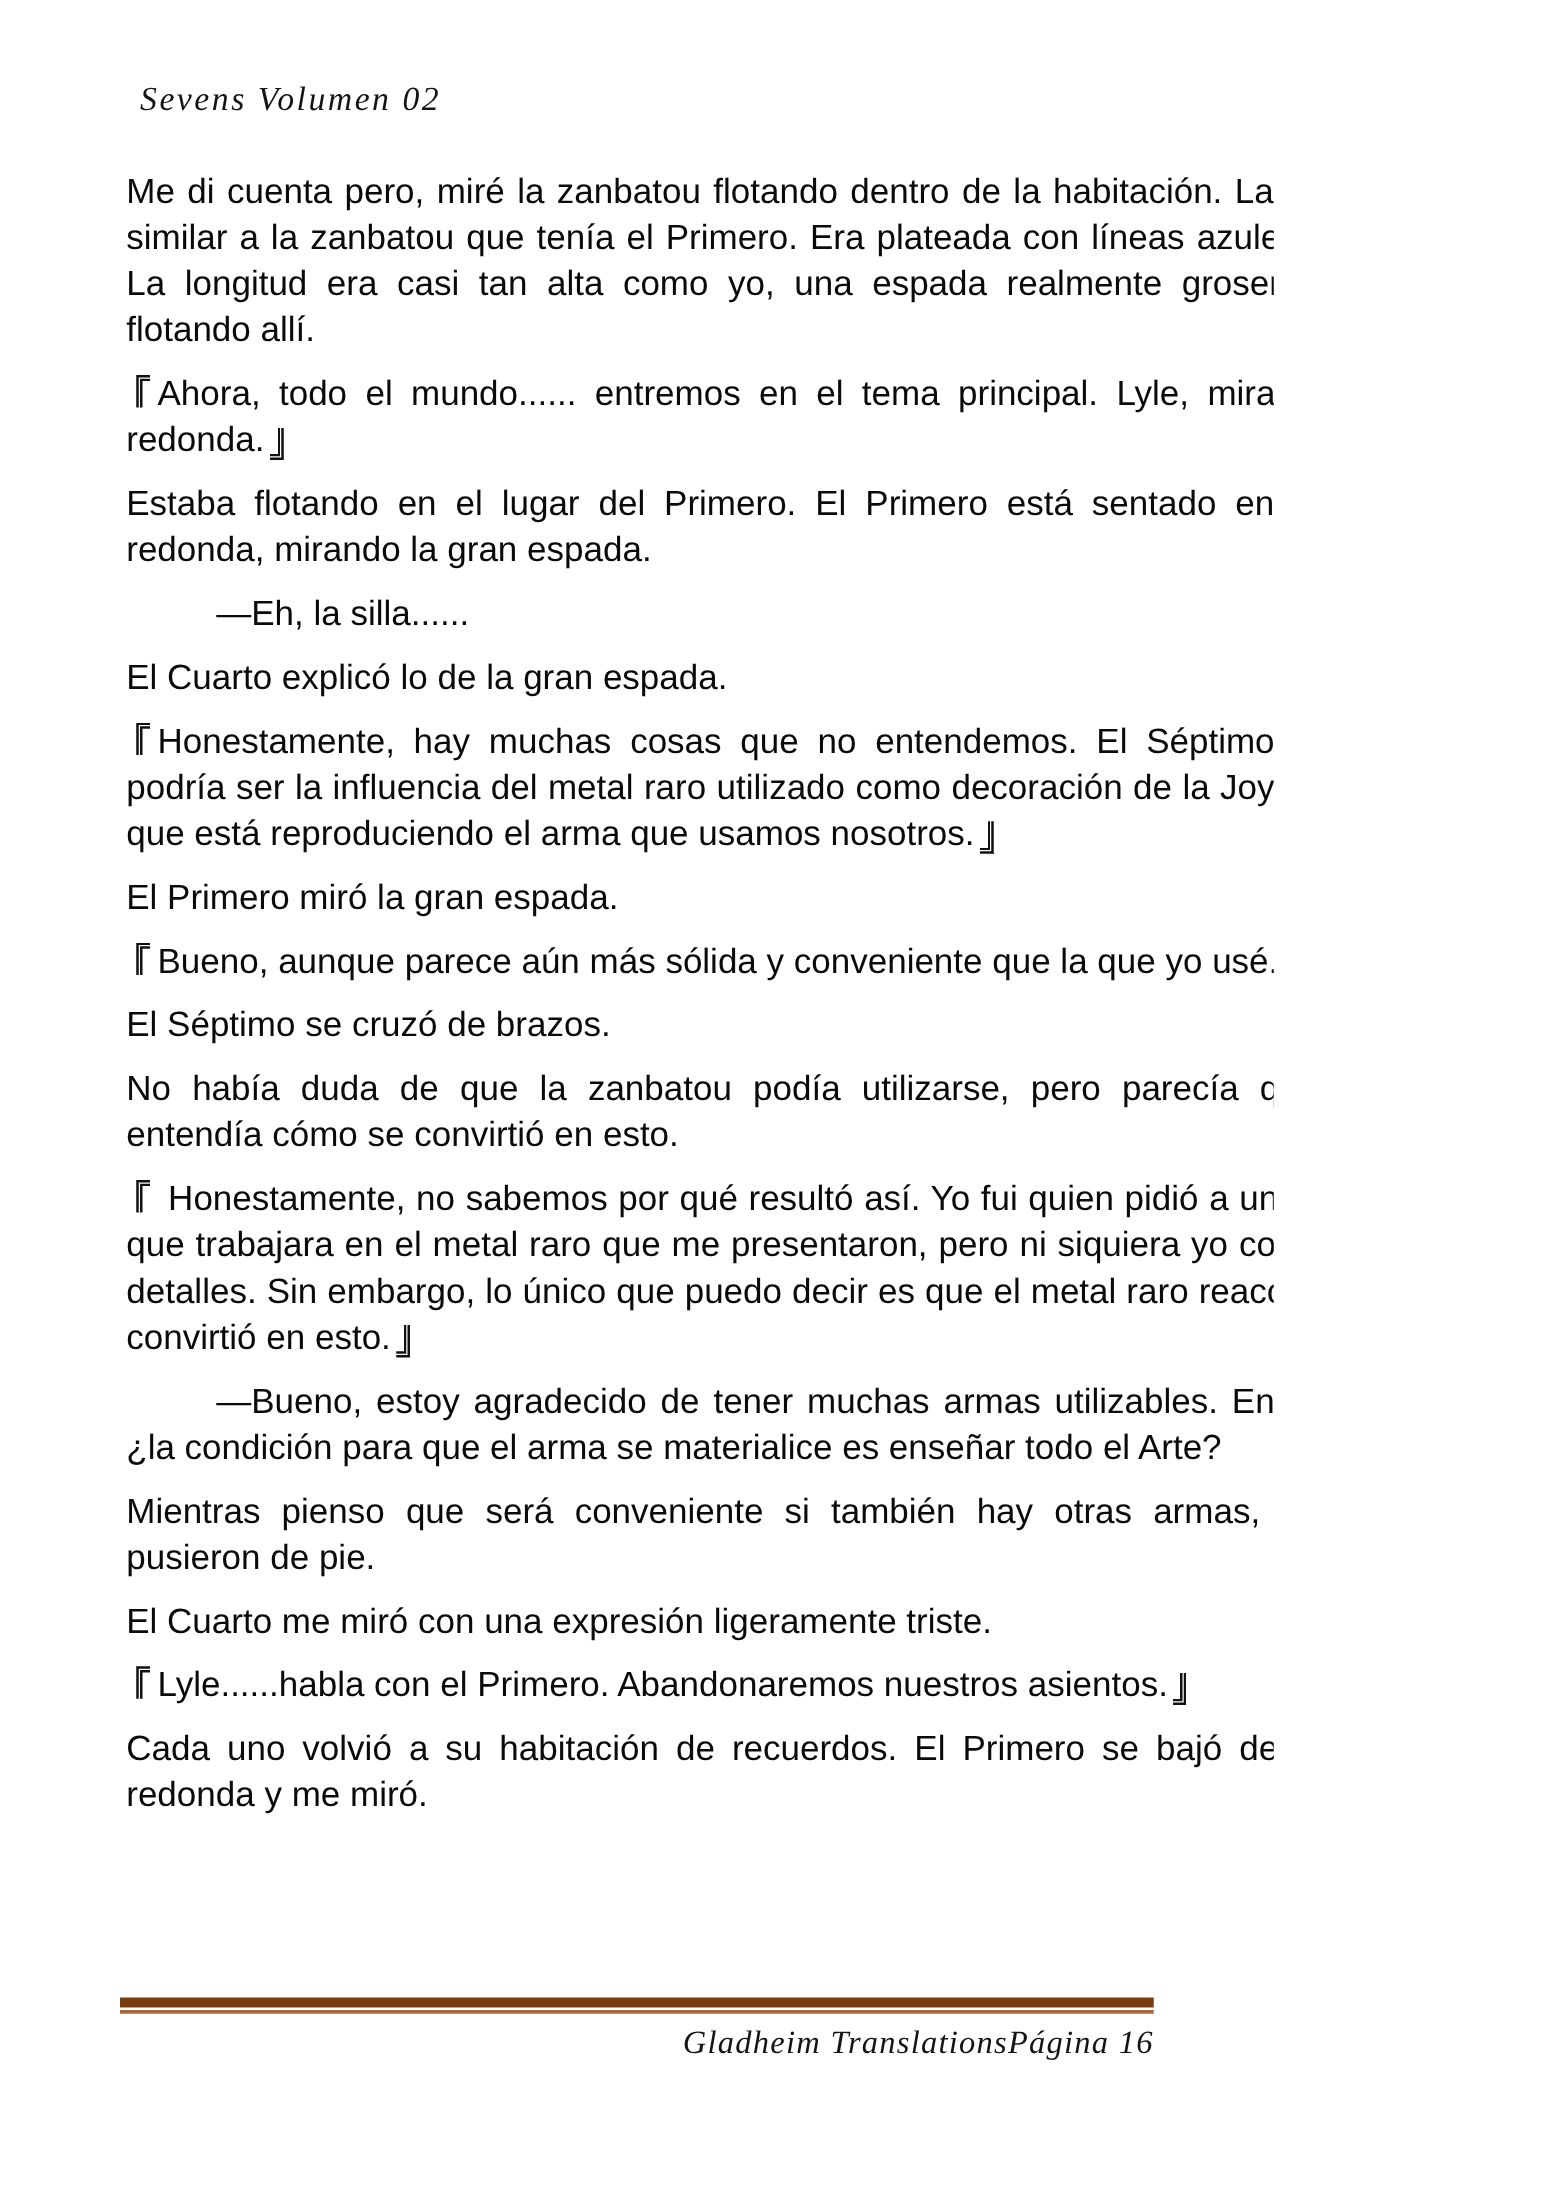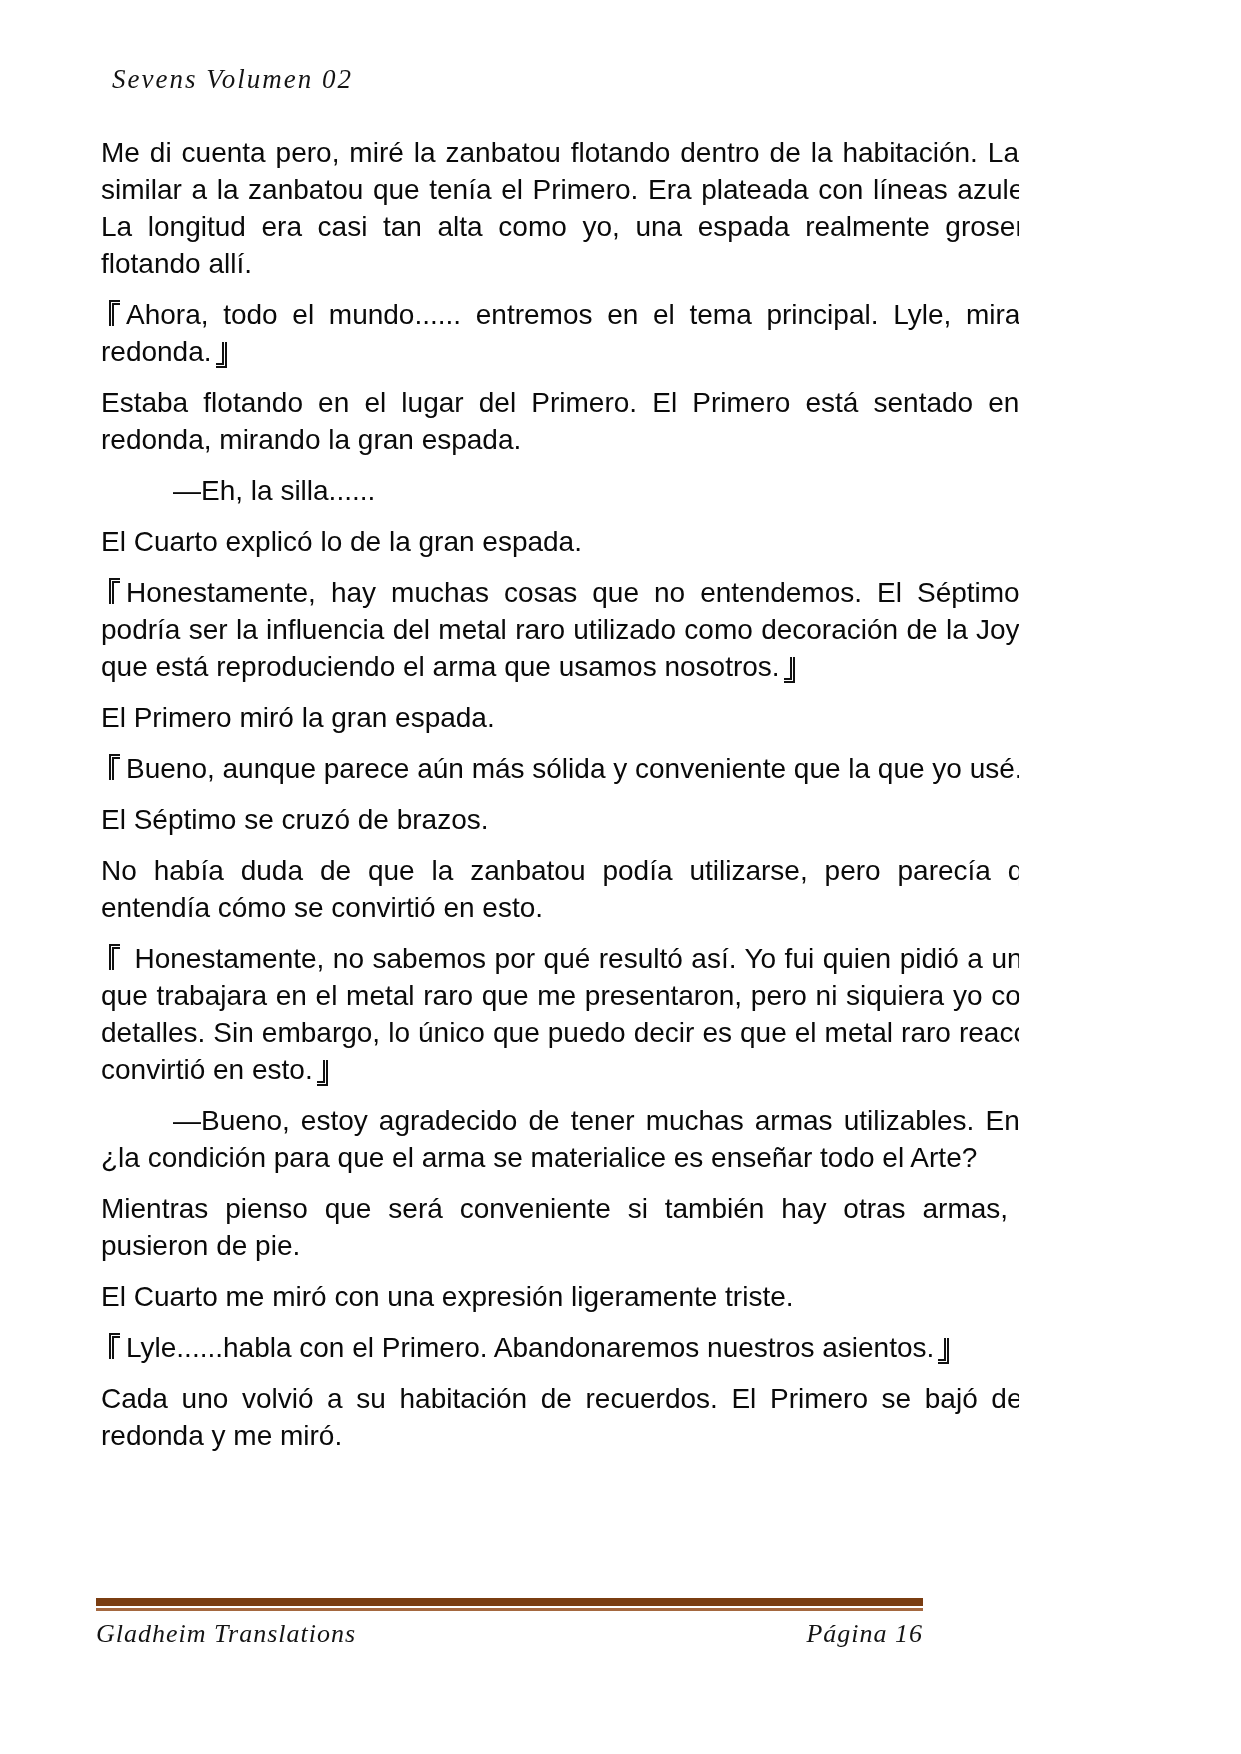--- a/index.html
+++ b/index.html
@@ -58,21 +58,21 @@
   .footer {
     position: absolute;
     left: 96px;
     right: 96px;
     top: 1598px;
   }
   .rule-thick { height: 8px; background: #7a3d11; }
   .rule-thin  { height: 3px; background: #a5683f; margin-top: 2px; }
   .footer-row {
     display: flex;
-    justify-content: space-between;
+    justify-content: flex-end;
     align-items: baseline;
     margin-top: 8px;
     font-family: "Liberation Serif", "DejaVu Serif", serif;
     font-style: italic;
     font-size: 26px;
     letter-spacing: 1px;
     color: #141414;
   }
 </style>
 </head>

